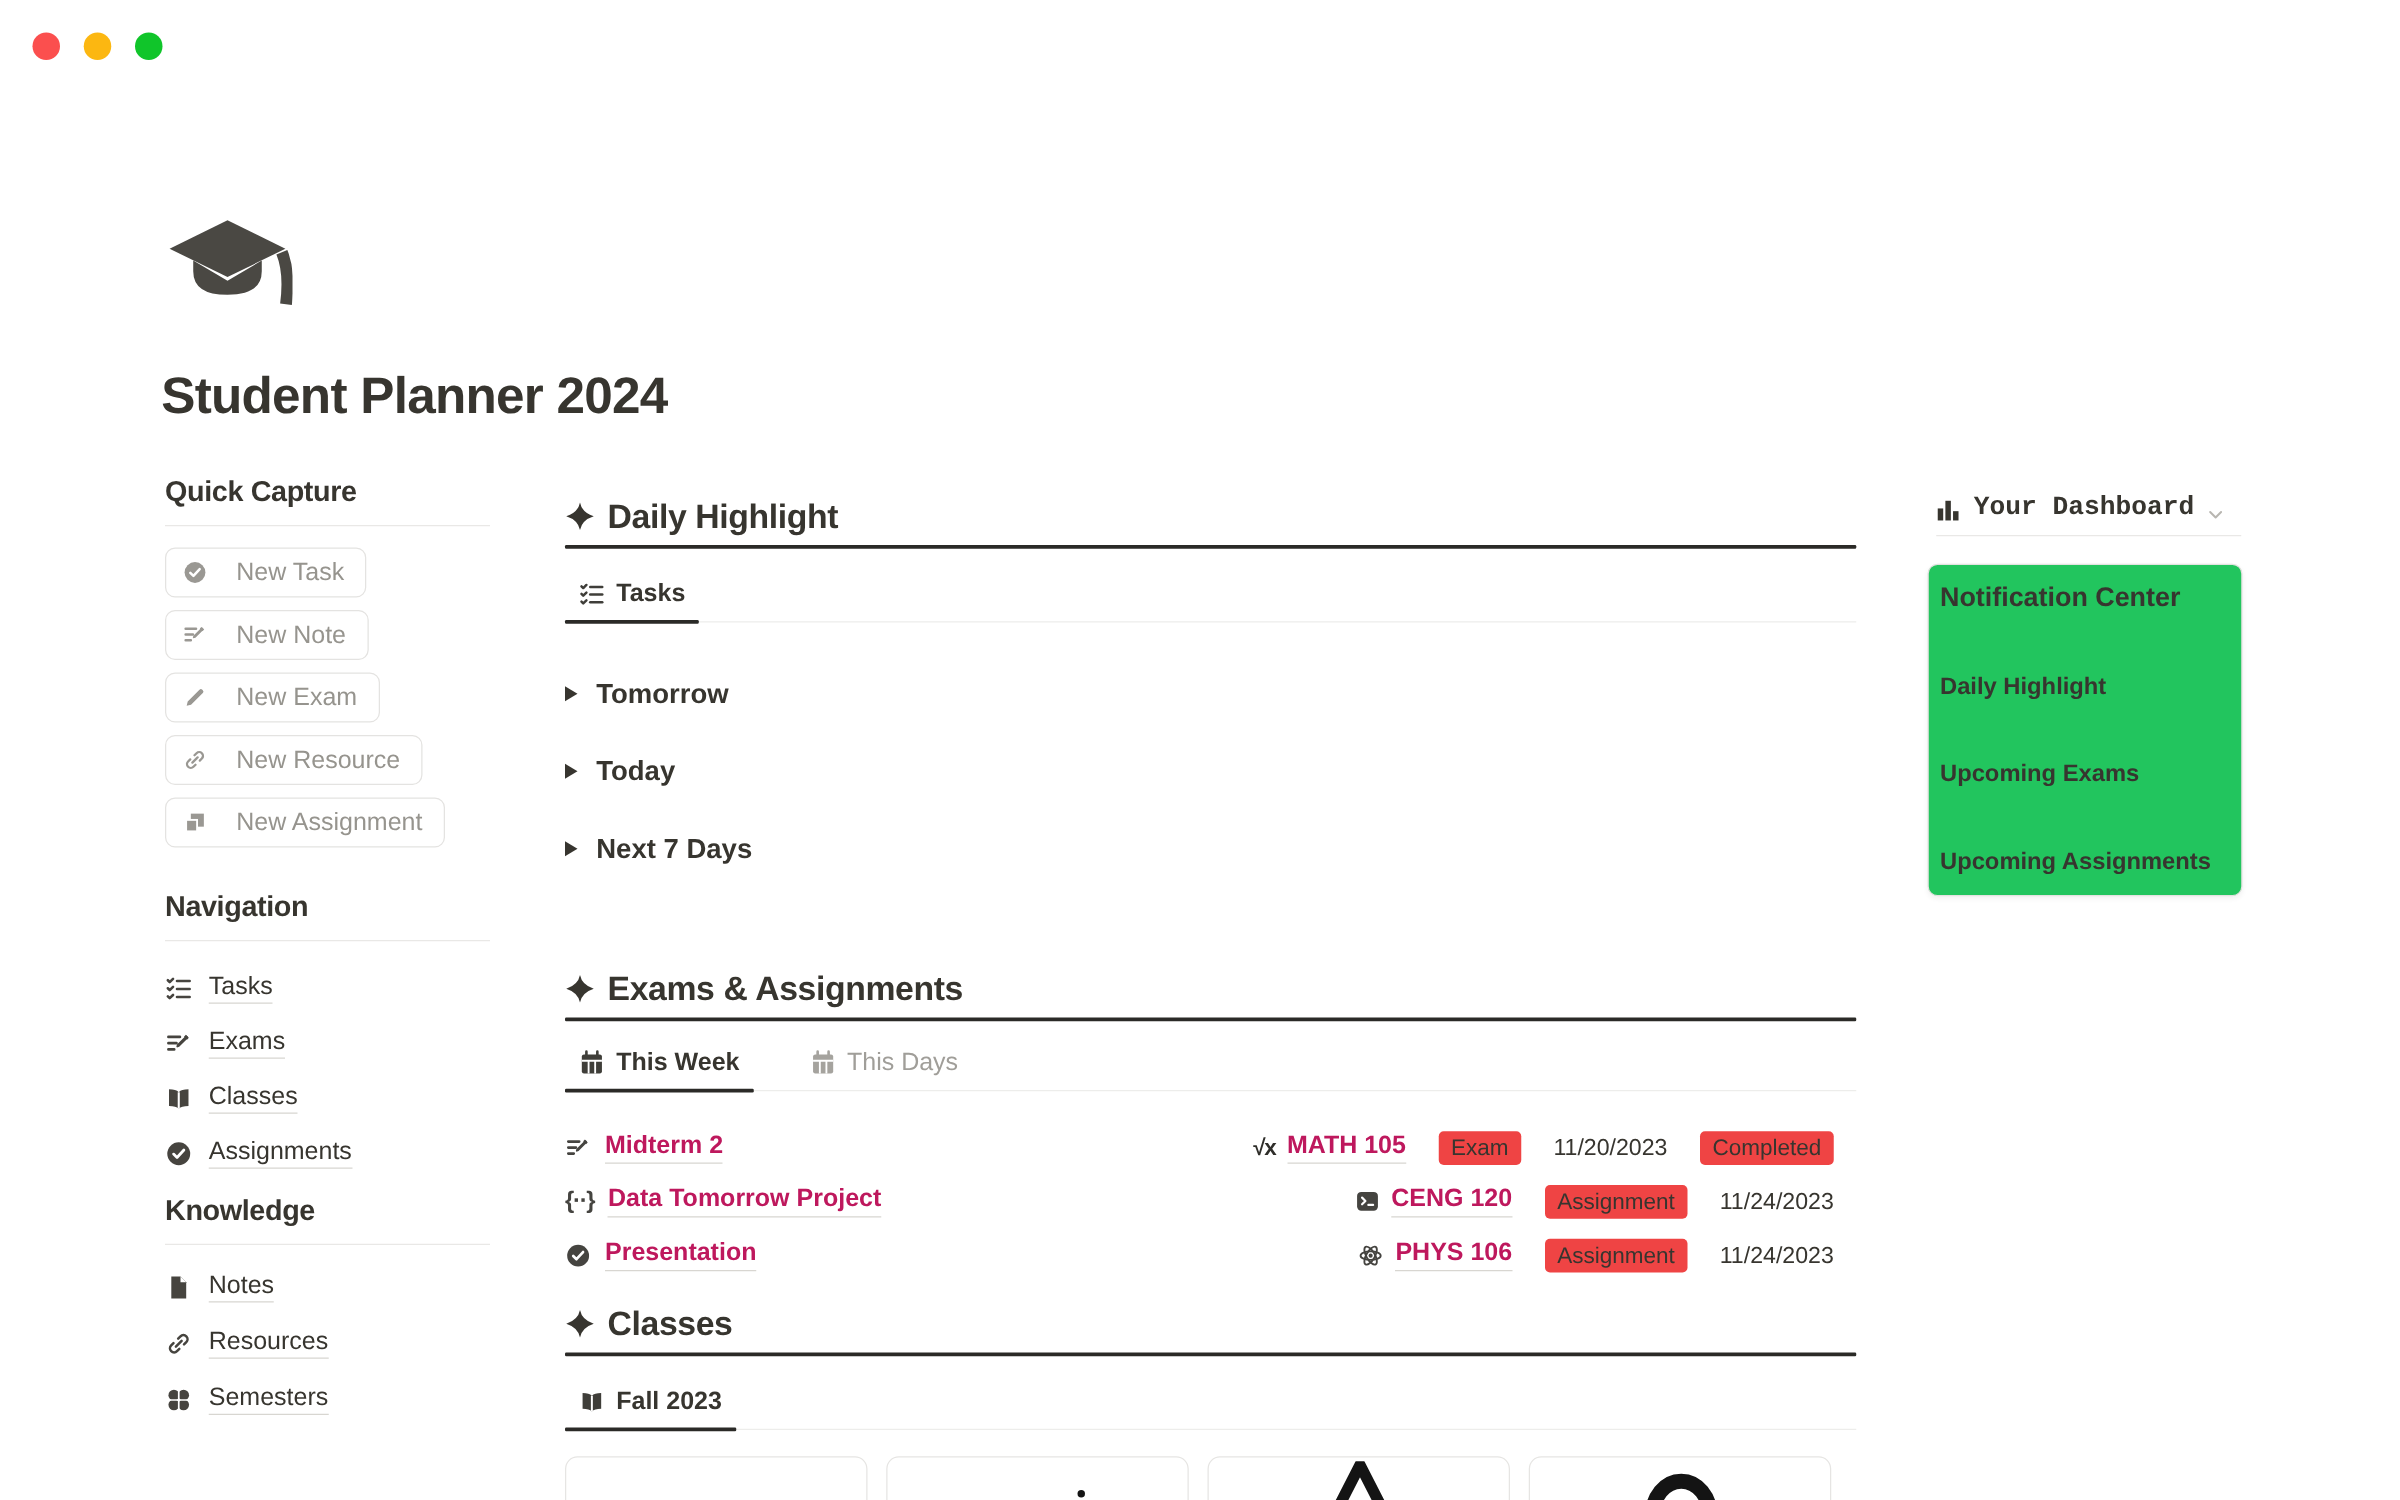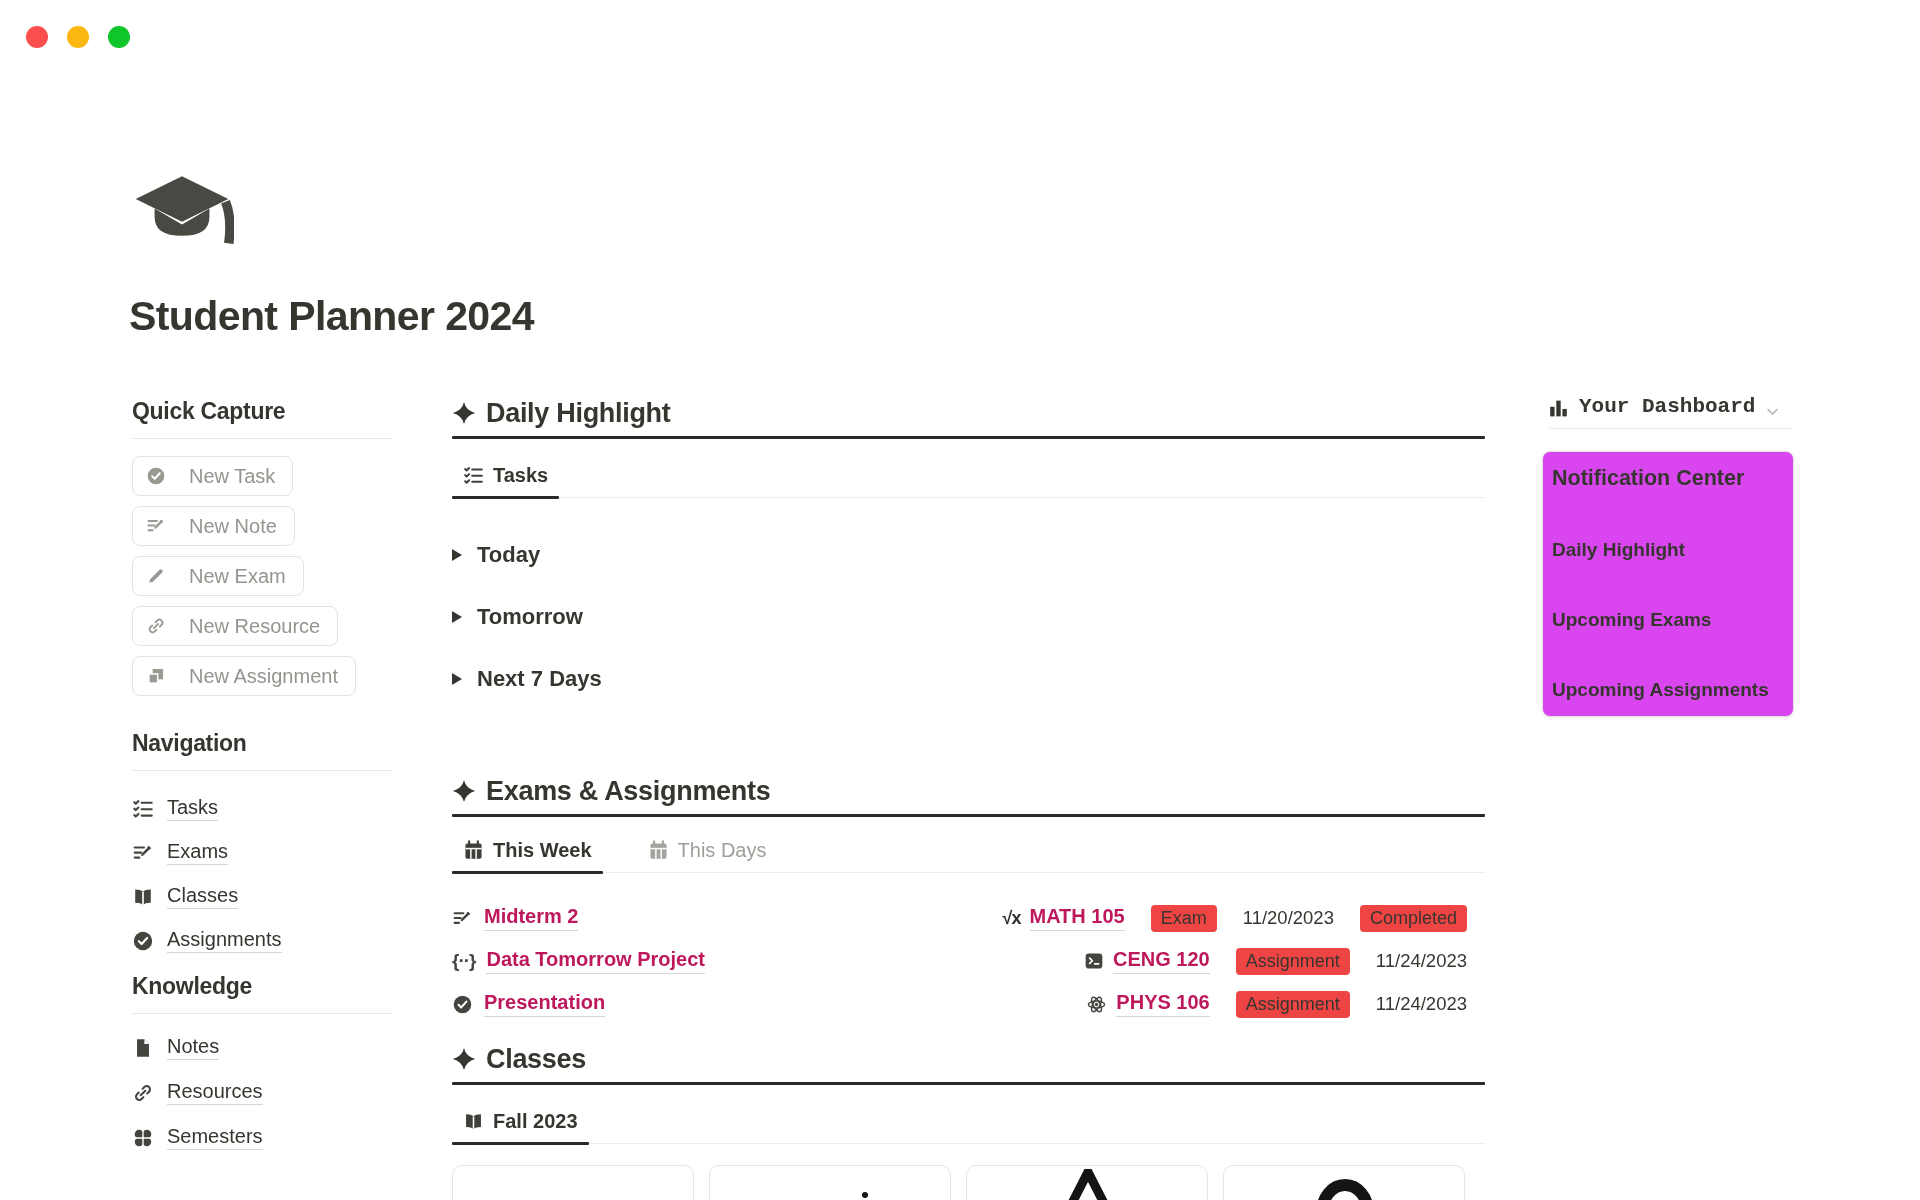--- a/index.html
+++ b/index.html
@@ -11,21 +11,21 @@
 
   
   .traffic { left:26px; top:26px; display:flex; gap:19px; }
   .light { width:22px; height:22px; border-radius:50%; }
 
   
   .cap { left:130px; top:172px; }
   .page-title { left:129px; top:293px; font-size:41px; font-weight:700; letter-spacing:-0.6px; color:#37352f; }
 
   
-  .col-left   { left:132px; top:399px; width:260px; }
+  .col-left   { left:132px; top:381px; width:260px; }
   .col-center { left:441px; top:399px; width:1044px; padding-left:11px; }
   .col-right  { left:1542px; top:395px; width:252px; }
 
   
   h3.side-h { font-size:23px; line-height:24px; font-weight:700; letter-spacing:-0.3px; margin:0 0 15px; }
   .side-hr { border:0; border-top:1px solid #e9e8e6; margin:0 0 17px; }
   .qc-btn { display:flex; width:max-content; align-items:center; gap:23px;
     padding:8px 17px 8px 13px; margin-bottom:10px; border:1px solid #e4e3e1; border-radius:8px;
     background:#fff; color:#96948e; font-size:20px; line-height:22px; cursor:pointer; }
   .qc-btn .icon { color:#9a9893; }
@@ -67,21 +67,21 @@
   .course .glyph { font-size:18px; font-weight:700; color:#2f2e2a; letter-spacing:-1px; }
   .badge { background:#ef4444; border-radius:4px; padding:3px 10px 4px; font-size:18px; line-height:20px; color:#37352f; }
   .rdate { font-size:18.5px; color:#37352f; }
   .cards { display:flex; gap:15px; margin-top:21px; }
   .card { position:relative; width:242px; height:80px; border:1px solid #e6e5e3; border-radius:10px; background:#fff; overflow:hidden; cursor:pointer; }
 
   
   .dash-head { display:flex; align-items:flex-end; gap:10px; padding-left:6px; cursor:pointer;font-family:Liberation Mono, monospace; }
   .dash-head .label { font-size:21px; line-height:24px; font-weight:700; }
   .dash-hr { border:0; border-top:1px solid #e9e8e6; margin:9px 0 0 7px; width:244px; }
-  .dash-card { margin-top:22px; border:1px solid #e3e2e0; border-radius:8px; background:#d946ef;
+  .dash-card { margin-top:22px; border:1px solid #e3e2e0; border-radius:8px; background:#22c55e;
     box-shadow:0 2px 4px rgba(15,15,15,0.05); height:266px; padding:15px 10px 0 9px; }
   .dash-title { font-size:21.5px; line-height:22px; font-weight:700; margin-bottom:51px; cursor:pointer; }
   .dash-item { font-size:19px; line-height:20px; font-weight:700; margin-bottom:50px; cursor:pointer; }
 </style>
 </head>
 <body>
 
 <div class="abs traffic">
   <span class="light" style="background:#fb4f4e"></span>
   <span class="light" style="background:#fcb711"></span>
@@ -258,25 +258,25 @@
             <path d="M10.5 19.2H21.5"></path>
           </svg>
       </span>
       <span>Tasks</span>
     </div>
   </div>
 
   <div class="toggles">
     <div class="toggle">
       <span class="tri"></span>
-      <span>Today</span>
+      <span>Tomorrow</span>
     </div>
     <div class="toggle">
       <span class="tri"></span>
-      <span>Tomorrow</span>
+      <span>Today</span>
     </div>
     <div class="toggle">
       <span class="tri"></span>
       <span>Next 7 Days</span>
     </div>
   </div>
 
   <div class="sec">
     <h2 class="sec-h">
       <span class="icon">

